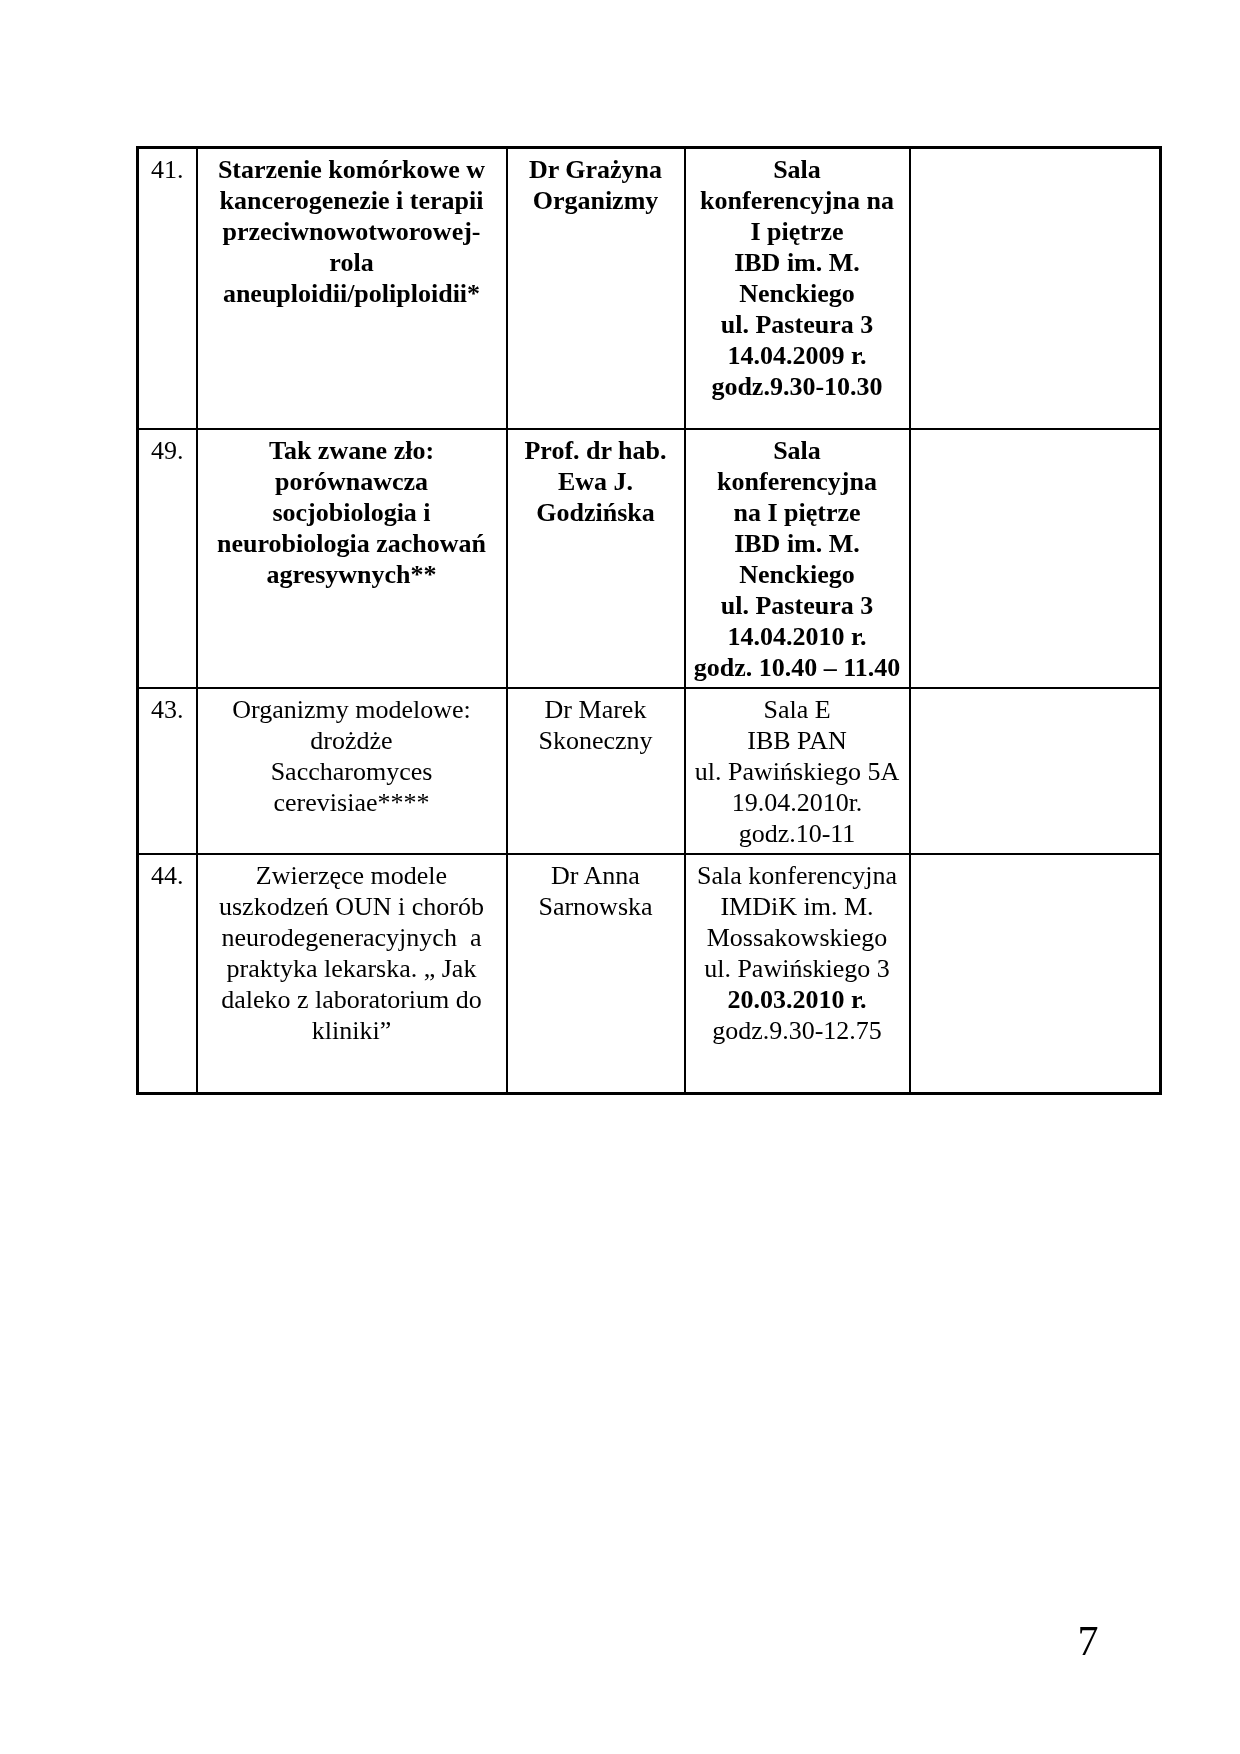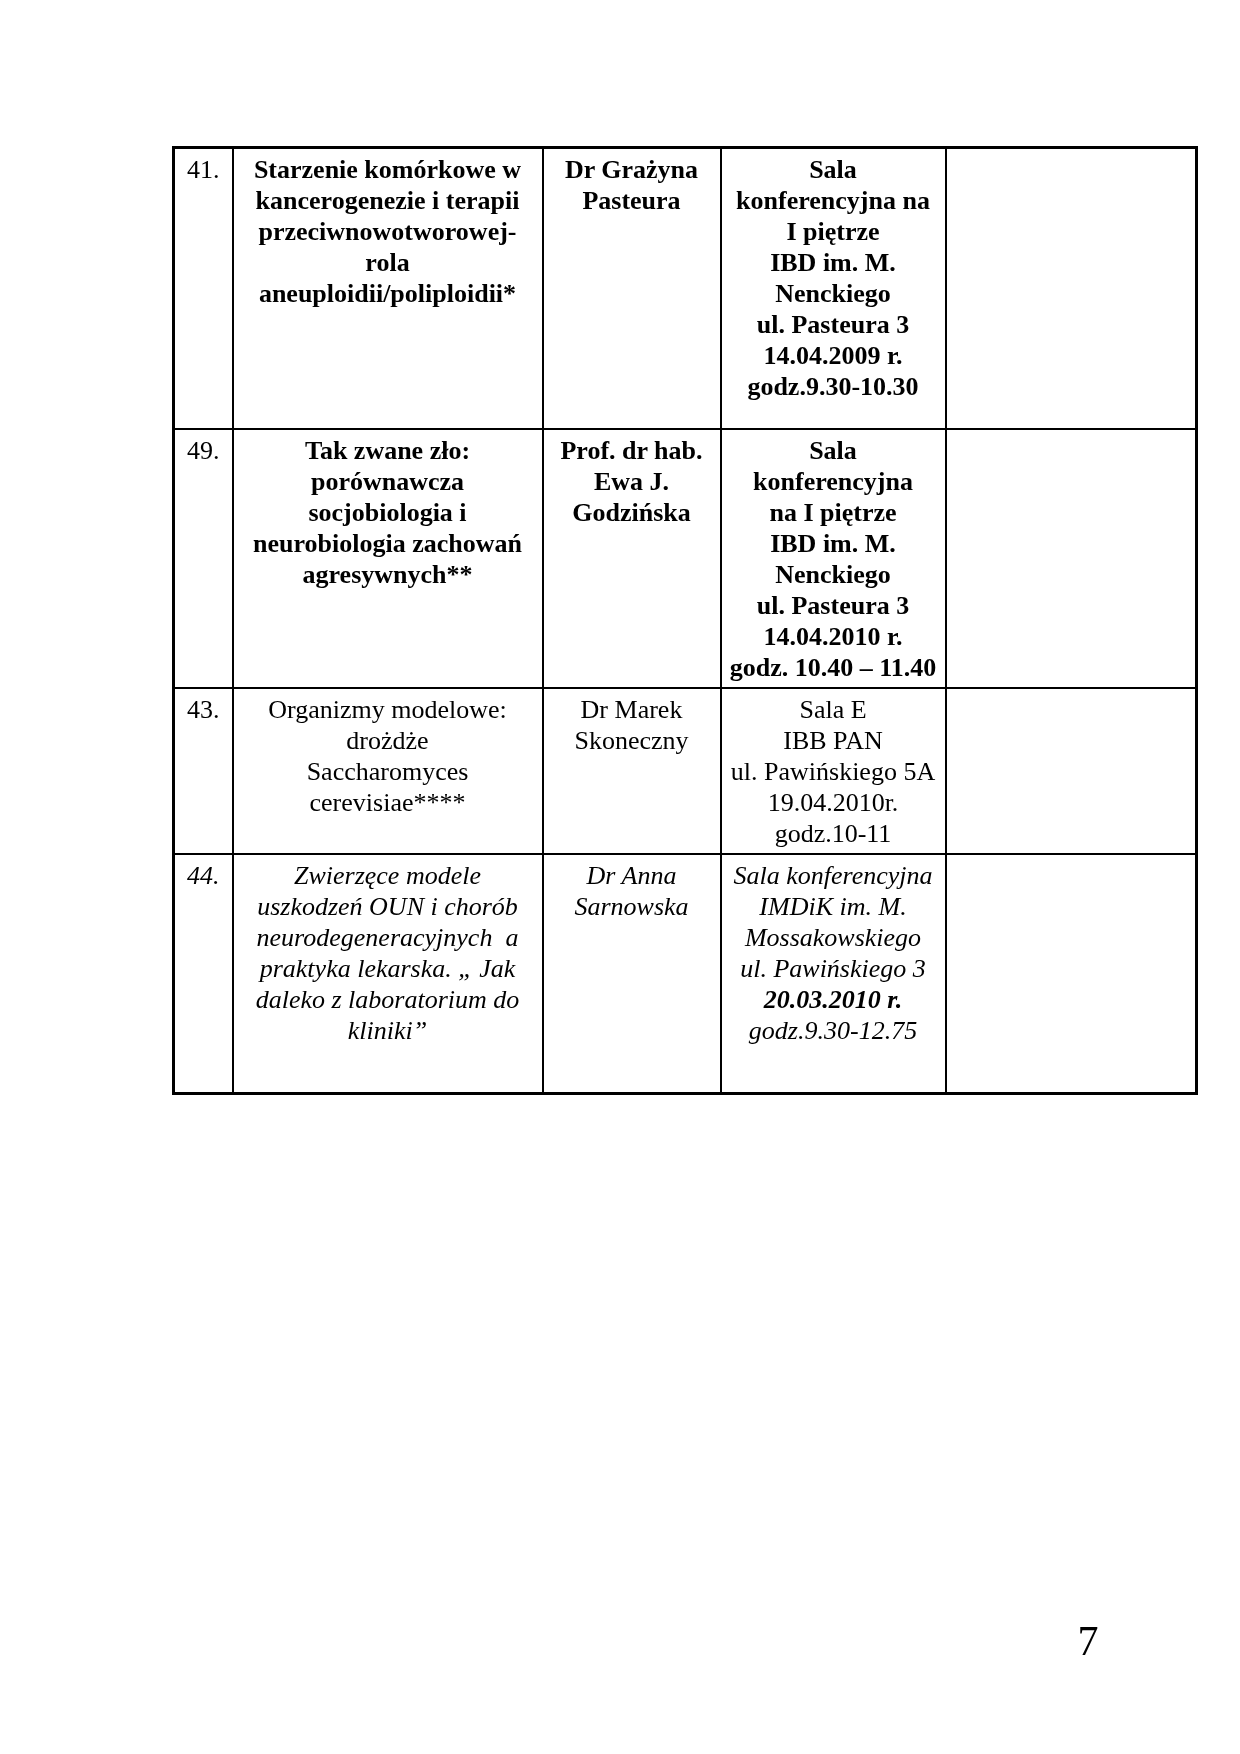--- a/index.html
+++ b/index.html
@@ -14,21 +14,20 @@
     font-family: "Liberation Serif", "DejaVu Serif", serif;
     color: #000000;
   }
   table.schedule {
     position: absolute;
     left: 136px;
     top: 146px;
     width: 1023px;
     border-collapse: collapse;
     table-layout: fixed;
-    margin-left: 36px;
   }
   table.schedule td {
     border: 2px solid #000000;
     vertical-align: top;
     text-align: center;
     font-size: 26px;
     line-height: 31px;
     padding: 5px 4px 4px 4px;
     white-space: pre-wrap;
     overflow: hidden;
@@ -73,21 +72,21 @@
   </colgroup>
   <tbody>
     <tr style="height:281px;">
       <td class="num">41.</td>
       <td class="bold">Starzenie komórkowe w
 kancerogenezie i terapii
 przeciwnowotworowej-
 rola
 aneuploidii/poliploidii*</td>
       <td class="bold">Dr Grażyna
-Pasteura</td>
+Organizmy</td>
       <td class="bold">Sala
 konferencyjna na
 I piętrze
 IBD im. M.
 Nenckiego
 ul. Pasteura 3
 14.04.2009 r.
 godz.9.30-10.30</td>
       <td></td>
     </tr>
@@ -119,21 +118,21 @@
 cerevisiae****</td>
       <td class="regular">Dr Marek
 Skoneczny</td>
       <td class="regular">Sala E
 IBB PAN
 ul. Pawińskiego 5A
 19.04.2010r.
 godz.10-11</td>
       <td></td>
     </tr>
-    <tr style="height:240px;font-style:italic;">
+    <tr style="height:240px;">
       <td class="num">44.</td>
       <td class="regular">Zwierzęce modele
 uszkodzeń OUN i chorób
 neurodegeneracyjnych  a
 praktyka lekarska. „ Jak
 daleko z laboratorium do
 kliniki”</td>
       <td class="regular">Dr Anna
 Sarnowska</td>
       <td class="regular"><span class="line-block">Sala konferencyjna

